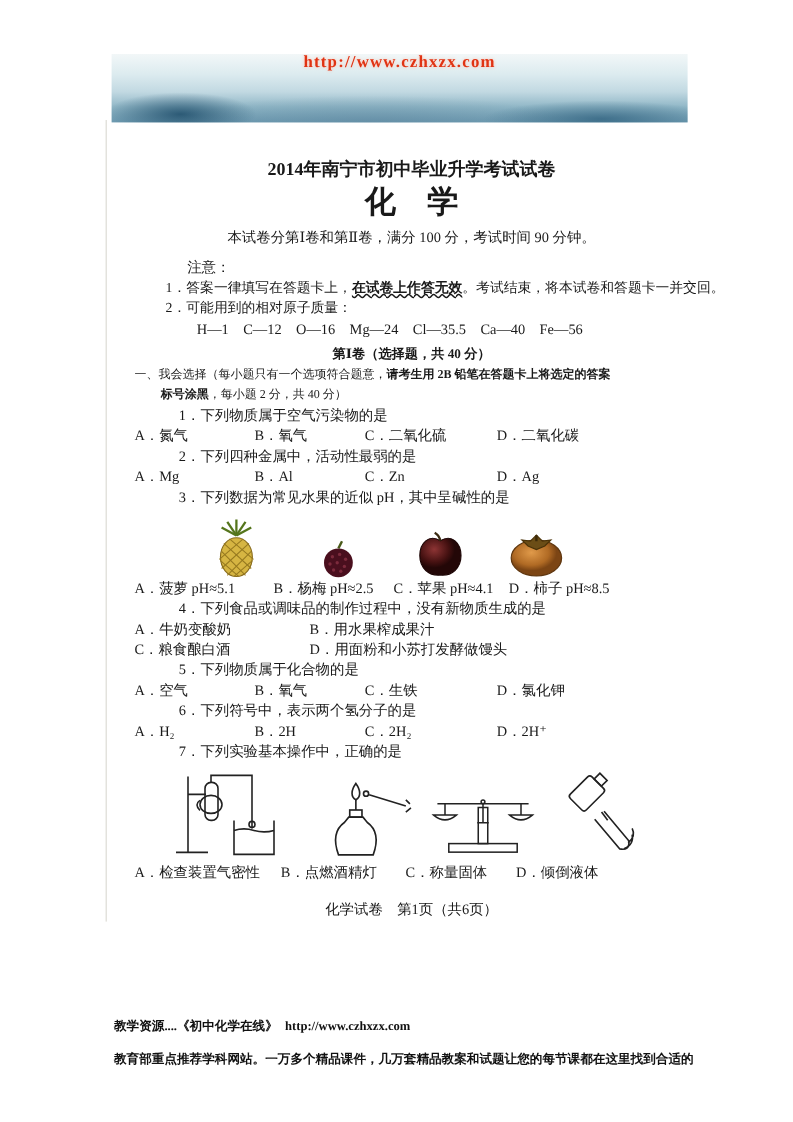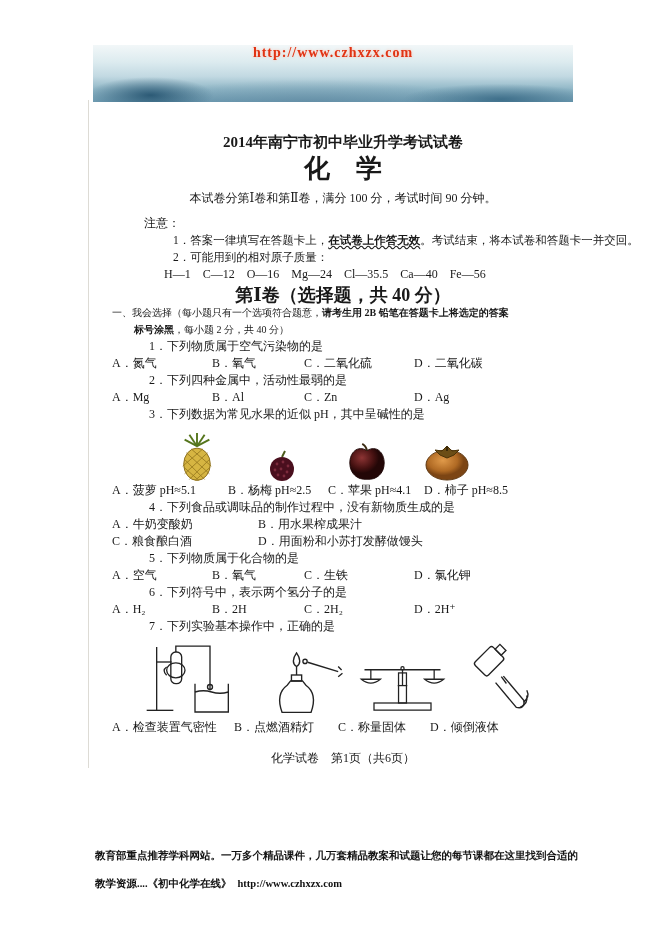--- a/index.html
+++ b/index.html
@@ -26,25 +26,25 @@
   }
   .page-edge{position:absolute;left:88px;top:100px;width:1px;height:668px;background:#dddbd5}
   
   .content{
     position:absolute;left:112px;top:132px;width:462px;
     font-size:12px;line-height:17px;white-space:nowrap;
   }
   .exam-title{text-align:center;font-size:15px;font-weight:bold;line-height:20px}
   .subject{text-align:center;font-size:26px;font-weight:bold;line-height:28px;margin-top:3px}
   .exam-info{text-align:center;margin-top:7px}
-  .notice-label{margin-top:8px;margin-left:32px}
-  .notice-item{margin-left:61px;font-size:11.5px}
+  .notice-label{margin-top:8px;margin-left:44px}
+  .notice-item{margin-left:26px;font-size:11.5px}
   .em{font-weight:bold;text-decoration:underline wavy}
   .atomic{margin-left:52px}
-  .part-title{text-align:center;font-weight:bold;font-size:18px;margin-top:3px;line-height:18px}
+  .part-title{text-align:center;font-weight:bold;font-size:11px;margin-top:3px;line-height:18px}
   .sec{font-size:10px}
   .sec2{margin-left:22px}
   .stem{margin-left:37px}
   .opts{display:grid}
   .row4a{grid-template-columns:100px 92px 110px 1fr}
   .row4b{grid-template-columns:116px 100px 96px 1fr}
   .row2{grid-template-columns:146px 1fr}
   .row4c{grid-template-columns:122px 104px 92px 1fr}
   .figrow{display:flex;align-items:flex-end}
   .fruits{height:56px;margin-top:3px}
@@ -257,15 +257,15 @@
     <span>A．检查装置气密性</span>
     <span>B．点燃酒精灯</span>
     <span>C．称量固体</span>
     <span>D．倾倒液体</span>
   </div>
 
   <div class="page-footer">化学试卷　第1页（共6页）</div>
 </div>
 
 <div class="promo">
+  <div><span>教学资源....《初中化学在线》</span><span class="promo-url">http://www.czhxzx.com</span></div>
   <div>教育部重点推荐学科网站。一万多个精品课件，几万套精品教案和试题让您的每节课都在这里找到合适的</div>
-  <div><span>教学资源....《初中化学在线》</span><span class="promo-url">http://www.czhxzx.com</span></div>
 </div>
 
 </body></html>

